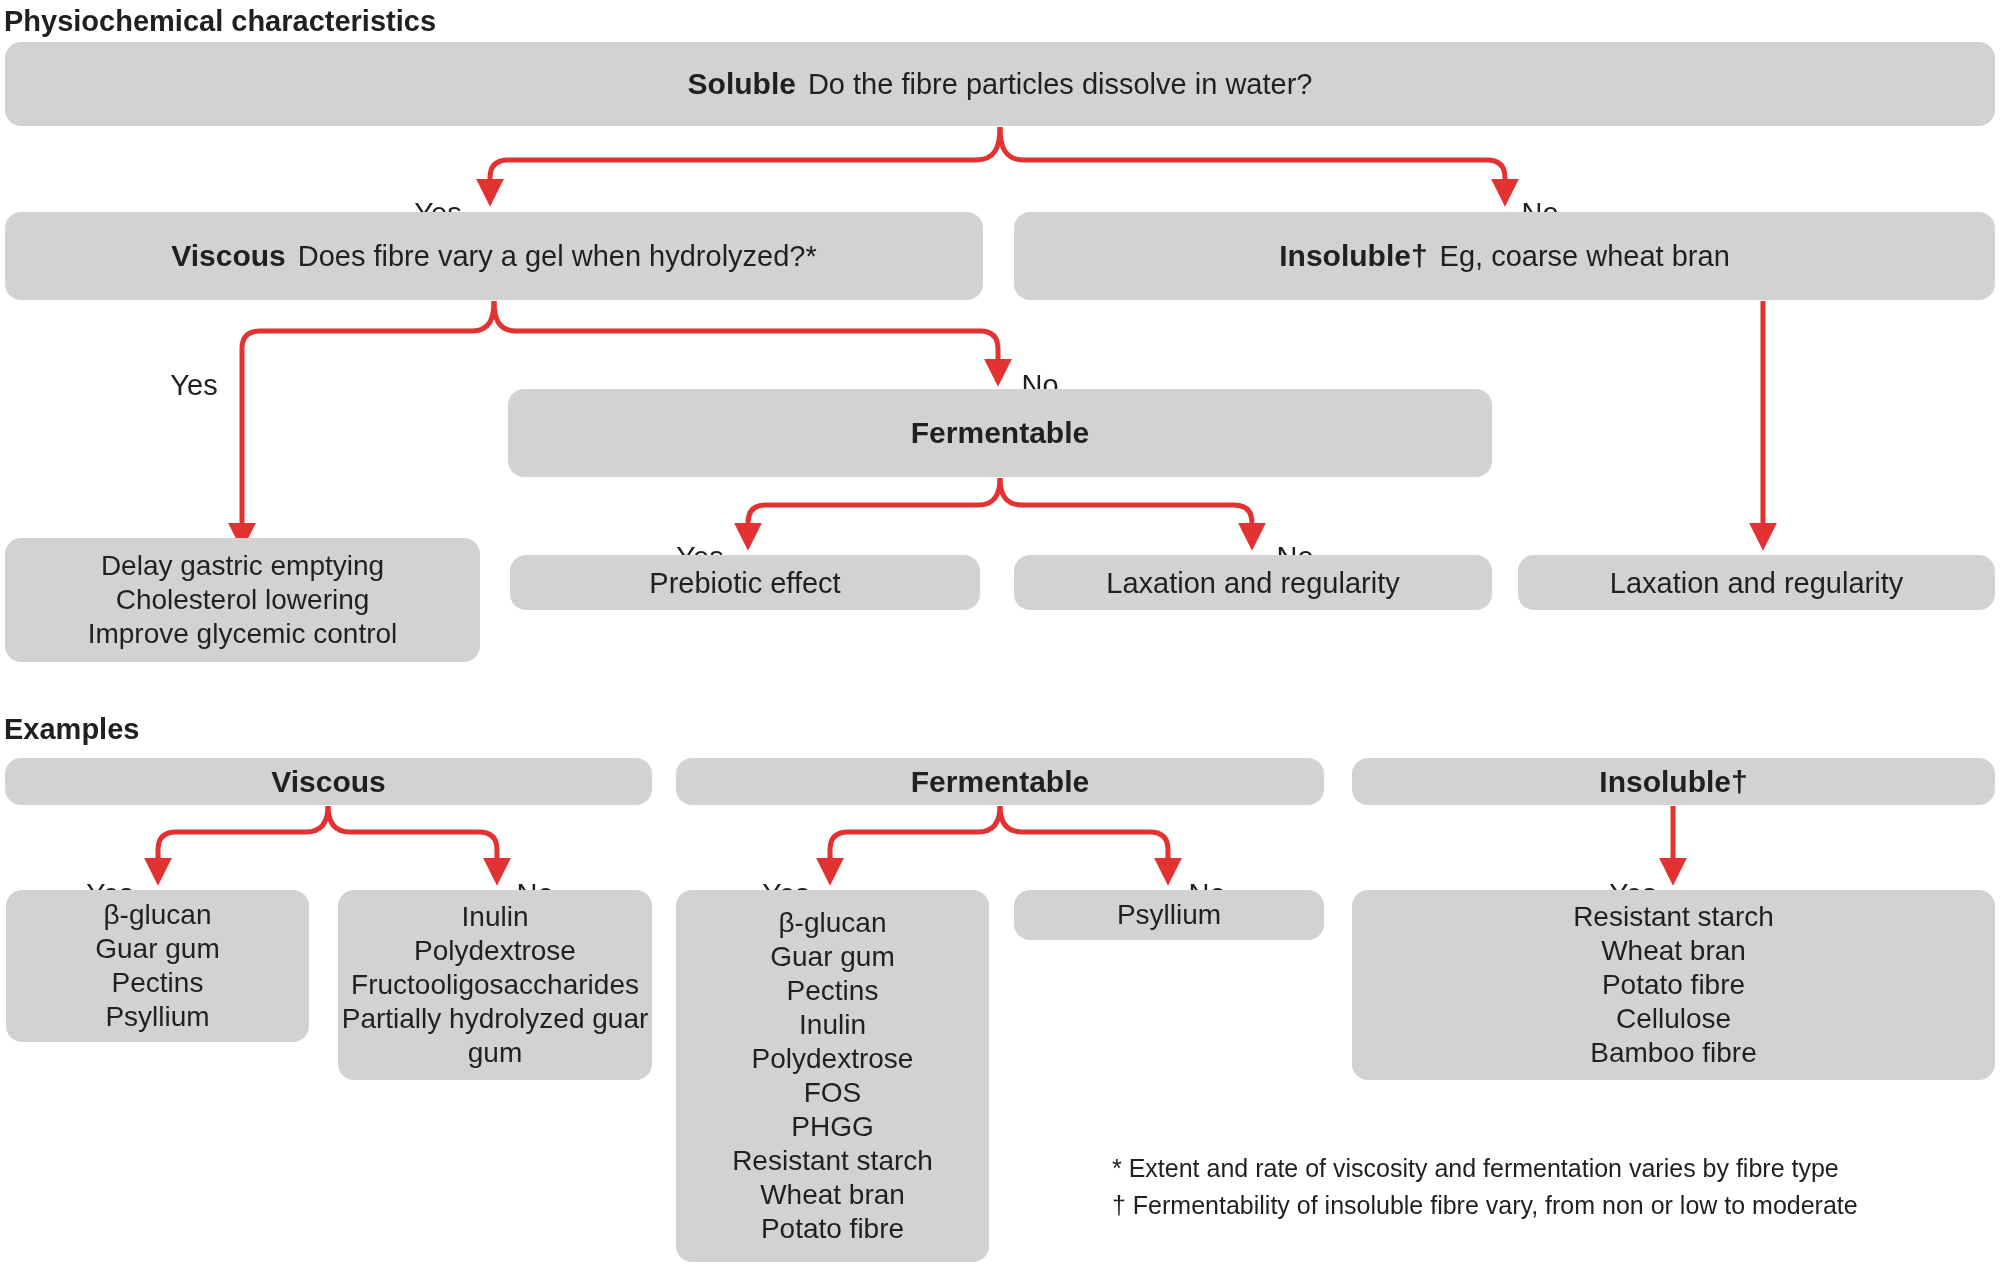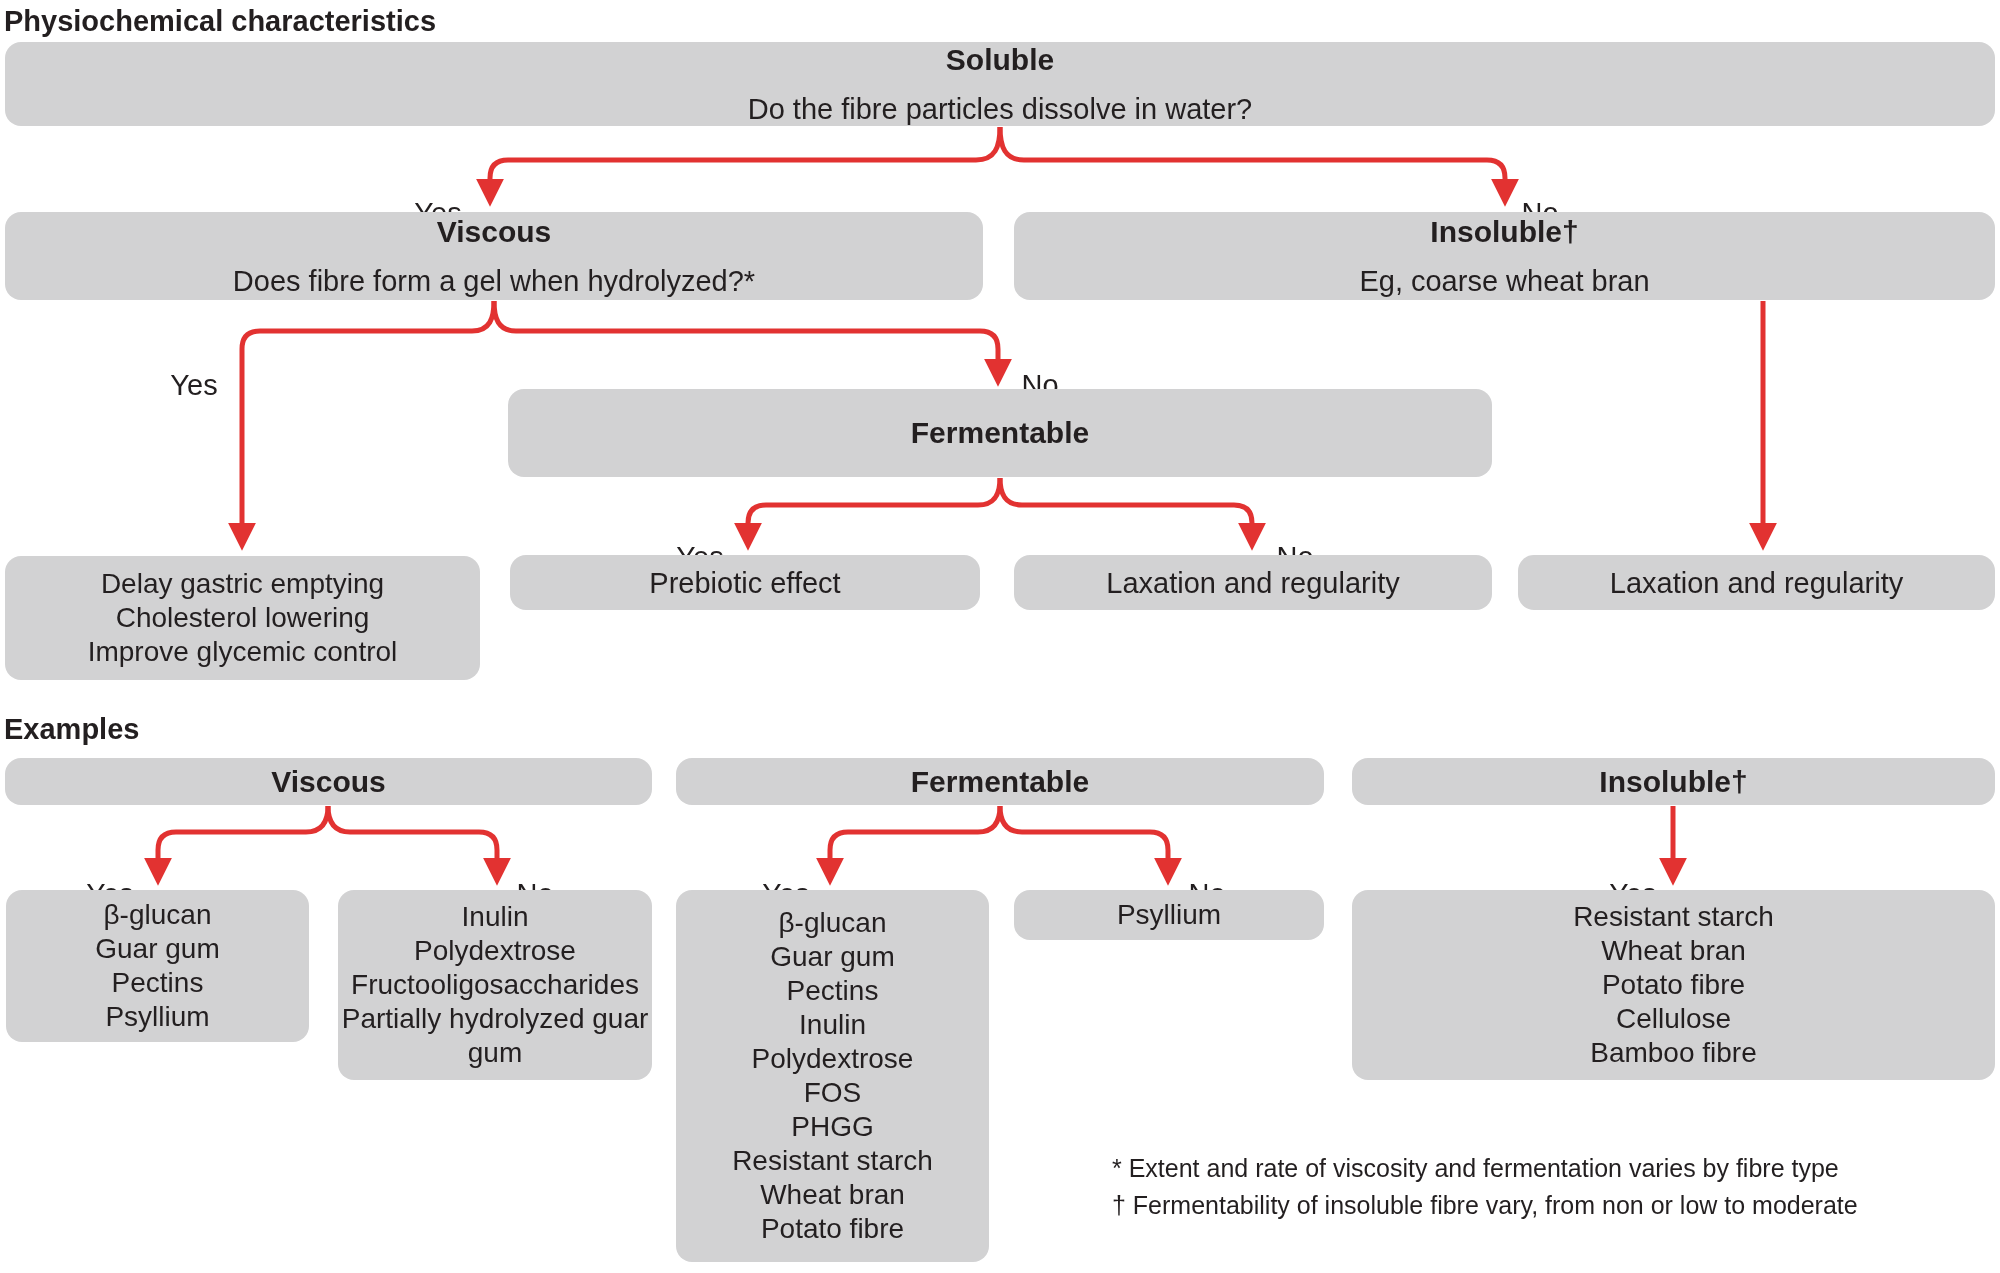--- a/index.html
+++ b/index.html
@@ -30,21 +30,21 @@
     stroke-width: 5;
     fill: none;
     stroke-linejoin: round;
   }
   .ah-fill { fill: var(--arrow); }
   .node {
     position: absolute;
     background: var(--box-bg);
     border-radius: 16px;
     display: flex;
-    flex-direction: column;
+    flex-direction: row;
     align-items: center;
     justify-content: center;
     text-align: center;
     padding: 4px 6px;
     gap: 12px;
   }
   .node-title { font-weight: 700; font-size: 30px; line-height: 38px; }
   .node-sub { font-size: 29px; line-height: 37px; }
   .hdr-title { font-weight: 700; font-size: 30px; line-height: 34px; }
   .single { font-size: 29px; line-height: 34px; }
@@ -100,36 +100,36 @@
 
   <div class="node" style="left:5px; top:42px; width:1990px; height:84px;">
     <div class="node-title">Soluble</div>
     <div class="node-sub">Do the fibre particles dissolve in water?</div>
   </div>
   <div class="lbl" style="left:438px; top:168px;">Yes</div>
   <div class="lbl" style="left:1540px; top:168px;">No</div>
 
   <div class="node" style="left:5px; top:212px; width:978px; height:88px;">
     <div class="node-title">Viscous</div>
-    <div class="node-sub">Does fibre form a gel when hydrolyzed?*</div>
+    <div class="node-sub">Does fibre vary a gel when hydrolyzed?*</div>
   </div>
   <div class="node" style="left:1014px; top:212px; width:981px; height:88px;">
     <div class="node-title">Insoluble†</div>
     <div class="node-sub">Eg, coarse wheat bran</div>
   </div>
   <div class="lbl" style="left:194px; top:340px;">Yes</div>
   <div class="lbl" style="left:1040px; top:340px;">No</div>
 
   <div class="node" style="left:508px; top:389px; width:984px; height:88px;">
     <div class="node-title">Fermentable</div>
   </div>
   <div class="lbl" style="left:700px; top:512px;">Yes</div>
   <div class="lbl" style="left:1295px; top:512px;">No</div>
 
-  <div class="node list" style="left:5px; top:556px; width:475px; height:124px;">Delay gastric emptying
+  <div class="node list" style="left:5px; top:538px; width:475px; height:124px;">Delay gastric emptying
 Cholesterol lowering
 Improve glycemic control</div>
   <div class="node single" style="left:510px; top:555px; width:470px; height:55px;">Prebiotic effect</div>
   <div class="node single" style="left:1014px; top:555px; width:478px; height:55px;">Laxation and regularity</div>
   <div class="node single" style="left:1518px; top:555px; width:477px; height:55px;">Laxation and regularity</div>
 
   <div class="node" style="left:5px; top:758px; width:647px; height:47px;">
     <div class="hdr-title">Viscous</div>
   </div>
   <div class="node" style="left:676px; top:758px; width:648px; height:47px;">

